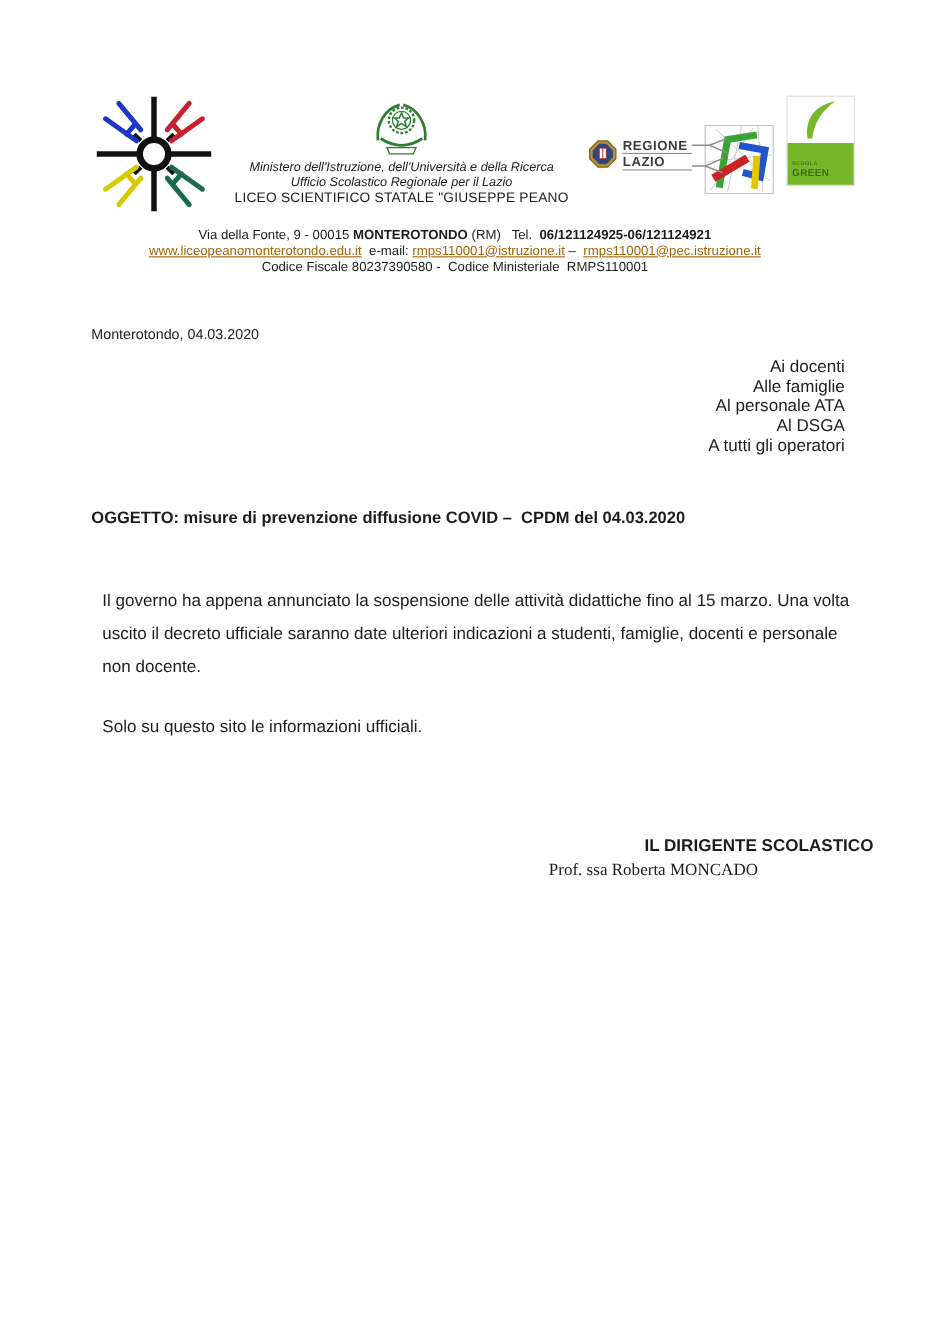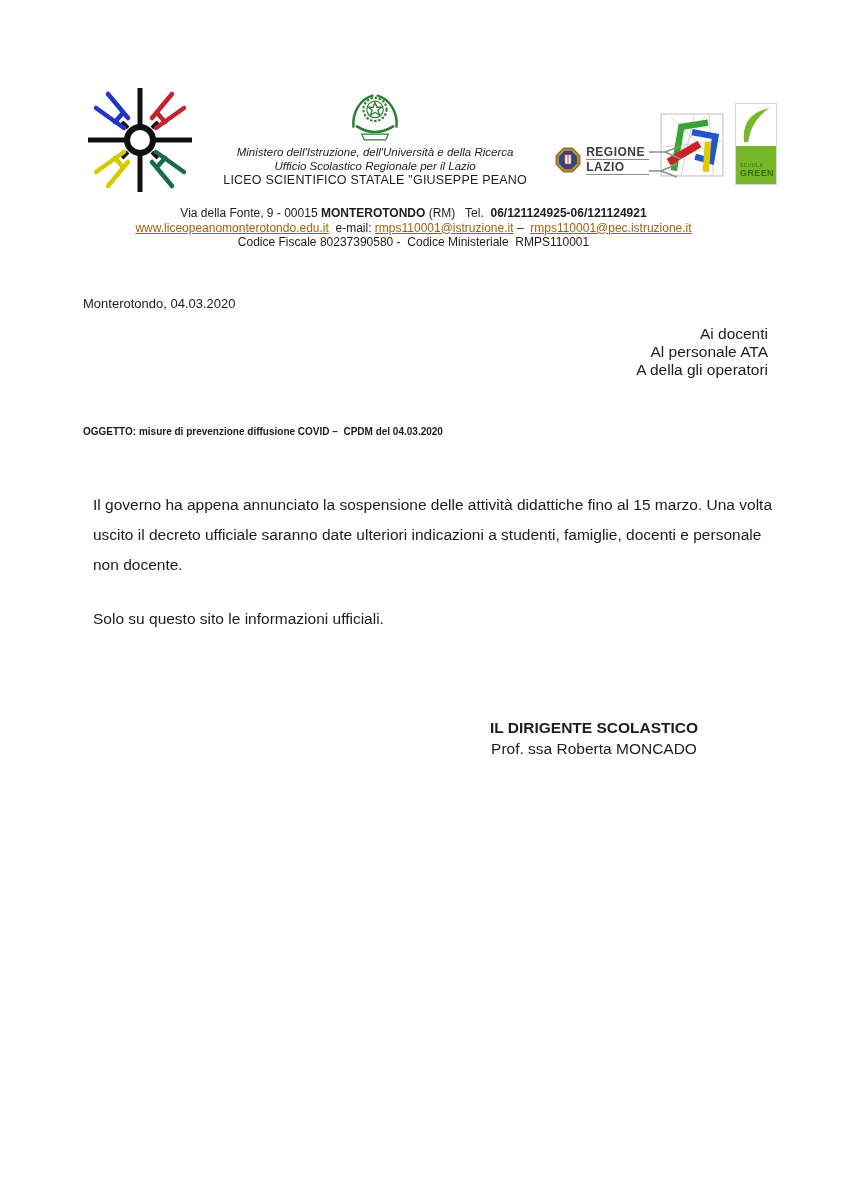--- a/index.html
+++ b/index.html
@@ -15,50 +15,50 @@
 
   
   .header { display:flex; align-items:flex-start; padding:85px 72px 0 85px; }
   .logo-starburst { width:110px; height:110px; flex:0 0 auto; }
   .center-col { flex:1 1 auto; display:flex; flex-direction:column; align-items:center; margin-top:2px; }
   .emblem { width:66px; height:58px; }
   .ministry-line { font-style:italic; font-size:11.5px; line-height:14px; }
   .school-name { font-size:12.5px; line-height:15px; letter-spacing:.2px; }
 
   .right-logos { display:flex; align-items:flex-start; gap:11px; flex:0 0 auto; }
-  .regione-lazio { display:flex; align-items:center; gap:5px; margin-top:60px; }
+  .regione-lazio { display:flex; align-items:center; gap:5px; margin-top:40px; }
   .rl-crest { width:26px; height:26px; }
   .rl-textblock { position:relative; }
   .rl-word { font-size:12px; font-weight:bold; color:#3c3c3c; letter-spacing:.5px;
              border-bottom:1px solid #8a8a8a; line-height:14px; padding-right:4px; }
   .rl-chevron { position:absolute; left:100%; top:1px; }
   .peano-logo { width:64px; height:64px; margin-top:28px; }
-  .green-logo { width:42px; height:82px; margin-top:18px; border:1px solid #d8d8d8;
+  .green-logo { width:62px; height:82px; margin-top:2px; border:1px solid #d8d8d8;
                 display:flex; flex-direction:column; }
   .green-logo-top { background:#fff; height:42px; display:flex; align-items:center; justify-content:center; }
   .green-logo-bottom { background:#76b82a; flex:1; display:flex; flex-direction:column;
                        align-items:flex-start; justify-content:flex-end; padding:0 3px 6px 4px; }
   .gl-line1 { font-size:5px; color:#4c7d12; font-weight:bold; letter-spacing:.4px; line-height:6px; }
   .gl-line2 { font-size:9px; color:#3f6d0e; font-weight:bold; letter-spacing:.4px; line-height:10px; }
 
   
   .address-block { text-align:center; margin-top:11px; padding-right:22px; }
   .addr-line { font-size:12px; line-height:14.5px; white-space:pre-wrap; }
   .addr-line b { font-weight:bold; }
   .doc-link { color:#a16207; text-decoration:underline; cursor:pointer; }
 
   
   .date-line { margin:46px 0 0 83px; font-size:13px; }
   .recipients { margin:14px 81px 0 0; text-align:right; font-size:15.5px; line-height:18px; }
-  .subject { margin:47px 0 0 83px; font-size:10px; font-weight:bold; white-space:pre-wrap; }
+  .subject { margin:47px 0 0 83px; font-size:15px; font-weight:bold; white-space:pre-wrap; }
   .body-par { margin:53px 60px 0 93px; width:690px; font-size:15.5px; line-height:30px; }
   .body-par2 { margin-top:24px; }
   .signature { margin:84px 55px 0 auto; width:400px; text-align:center; }
-  .sig-role { font-size:15.5px; font-weight:bold; line-height:20px; }
-  .sig-name { font-size:15.5px; line-height:21px; }
+  .sig-role { font-size:15.5px; font-weight:bold; line-height:20px;text-align:right; }
+  .sig-name { font-size:15.5px; line-height:21px;font-family:Liberation Serif, serif; }
   .sig-note { font-size:10px; line-height:14px; color:#2a2a2a; }
 </style>
 </head>
 <body>
 
 <div class="page">
 
   <div class="header">
 
     <svg class="logo-starburst" viewBox="0 0 110 110">
@@ -170,22 +170,24 @@
   <div class="address-block">
     <div class="addr-line"><span>Via della Fonte, 9 - 00015 </span><b>MONTEROTONDO</b><span> (RM)   Tel.  </span><b>06/121124925-06/121124921</b></div>
     <div class="addr-line"><span class="doc-link">www.liceopeanomonterotondo.edu.it</span><span>  e-mail: </span><span class="doc-link">rmps110001@istruzione.it</span><span> –  </span><span class="doc-link">rmps110001@pec.istruzione.it</span></div>
     <div class="addr-line">Codice Fiscale 80237390580 -  Codice Ministeriale  RMPS110001</div>
   </div>
 
   <div class="date-line">Monterotondo, 04.03.2020</div>
 
   <div class="recipients">
     <div>Ai docenti</div>
+    <div>Alle famiglie</div>
     <div>Al personale ATA</div>
-    <div>A della gli operatori</div>
+    <div>Al DSGA</div>
+    <div>A tutti gli operatori</div>
   </div>
 
   <div class="subject">OGGETTO: misure di prevenzione diffusione COVID –  CPDM del 04.03.2020</div>
 
   <div class="body-par">Il governo ha appena annunciato la sospensione delle attività didattiche fino al 15 marzo. Una volta uscito il decreto ufficiale saranno date ulteriori indicazioni a studenti, famiglie, docenti e personale non docente.</div>
 
   <div class="body-par body-par2">Solo su questo sito le informazioni ufficiali.</div>
 
   <div class="signature">
     <div class="sig-role">IL DIRIGENTE SCOLASTICO</div>

